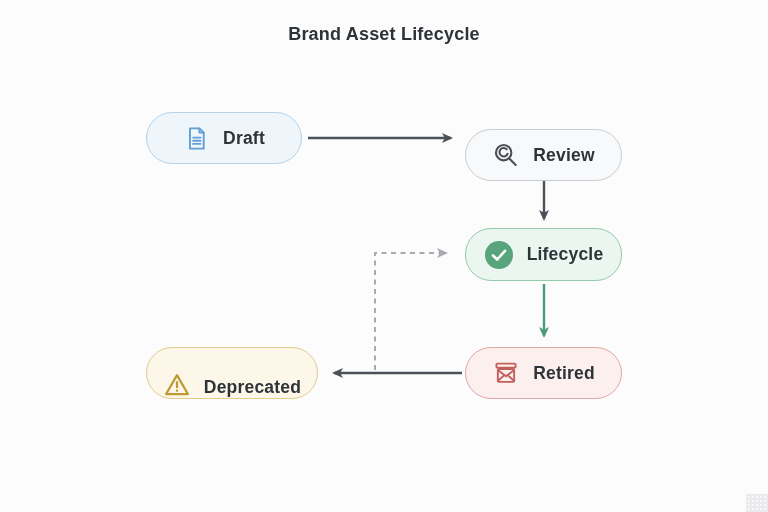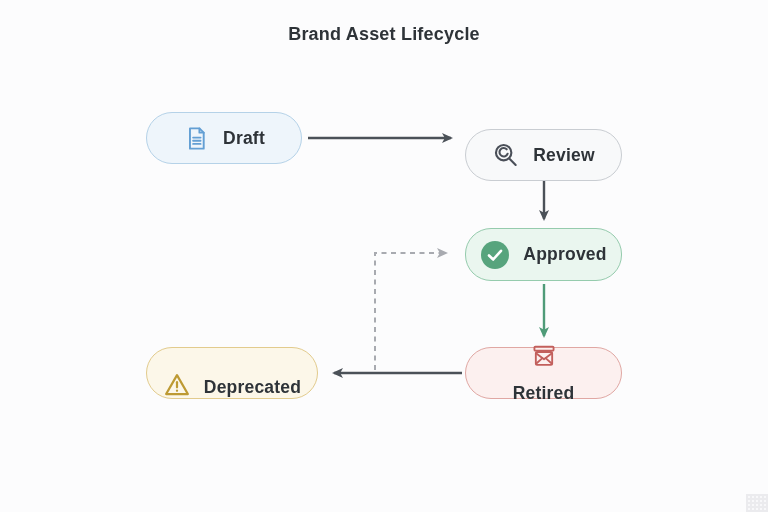--- a/index.html
+++ b/index.html
@@ -43,21 +43,21 @@
   .node .label {
     font-size: 17.5px;
     font-weight: 600;
     color: var(--text-color, #2e3338);
     letter-spacing: 0.2px;
   }
   .node .icon { display: flex; align-items: center; justify-content: center; }
   .node-draft      { background: var(--draft-bg);      border-color: var(--draft-border); }
   .node-review     { background: var(--review-bg);     border-color: var(--review-border); }
   .node-approved   { background: var(--approved-bg);   border-color: var(--approved-border); }
-  .node-retired    { background: var(--retired-bg);    border-color: var(--retired-border); flex-direction: column; }
+  .node-retired    { background: var(--retired-bg);    border-color: var(--retired-border); }
   .node-deprecated { background: var(--deprecated-bg); border-color: var(--deprecated-border); }
   .ic-draft      { color: var(--draft-icon); }
   .ic-review     { color: var(--review-icon); }
   .ic-retired    { color: var(--retired-icon); }
   .ic-deprecated { color: var(--deprecated-icon); }
   .artifact {
     position: absolute;
     right: 0; bottom: 0;
     width: 22px; height: 18px;
     opacity: 0.5;
@@ -112,21 +112,21 @@
   <span class="label">Review</span>
 </div>
 
 <div class="node node-approved" style="left:465px; top:228px; width:157px; height:53px;">
   <span class="icon">
     <svg width="30" height="30" viewBox="0 0 30 30">
       <circle cx="15" cy="15" r="14" fill="var(--approved-icon)"></circle>
       <path d="M9,15.5 L13.2,19.5 L21,10.8" fill="none" stroke="var(--approved-check)" stroke-width="2.6" stroke-linecap="round" stroke-linejoin="round"></path>
     </svg>
   </span>
-  <span class="label">Approved</span>
+  <span class="label">Lifecycle</span>
 </div>
 
 <div class="node node-retired" style="left:465px; top:347px; width:157px;">
   <span class="icon ic-retired">
     <svg width="28" height="28" viewBox="0 0 24 24" fill="none" stroke="currentColor" stroke-width="1.6" stroke-linecap="round" stroke-linejoin="round">
       <rect x="3.8" y="4" width="16.4" height="3.4" rx="0.8"></rect>
       <rect x="5" y="8.6" width="14" height="11" rx="1"></rect>
       <path d="M5.2,9.6 L12,14.8 L18.8,9.6"></path>
       <path d="M5.2,18.6 L10.6,13.8 M18.8,18.6 L13.4,13.8"></path>
     </svg>

